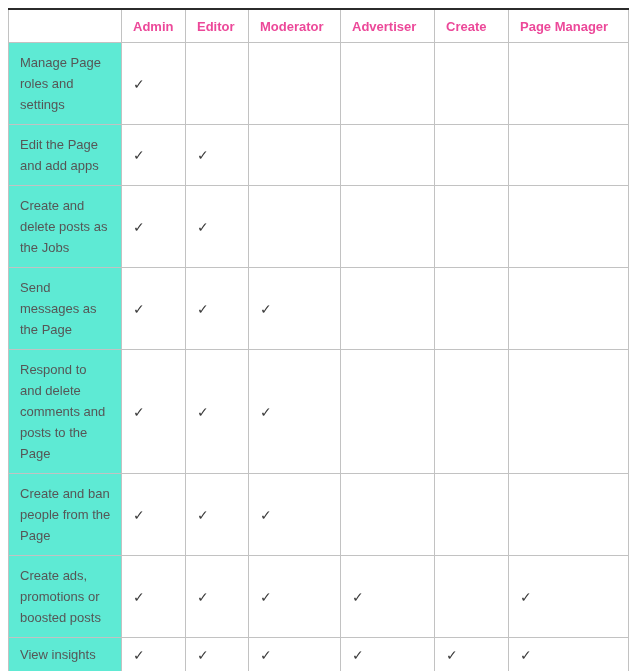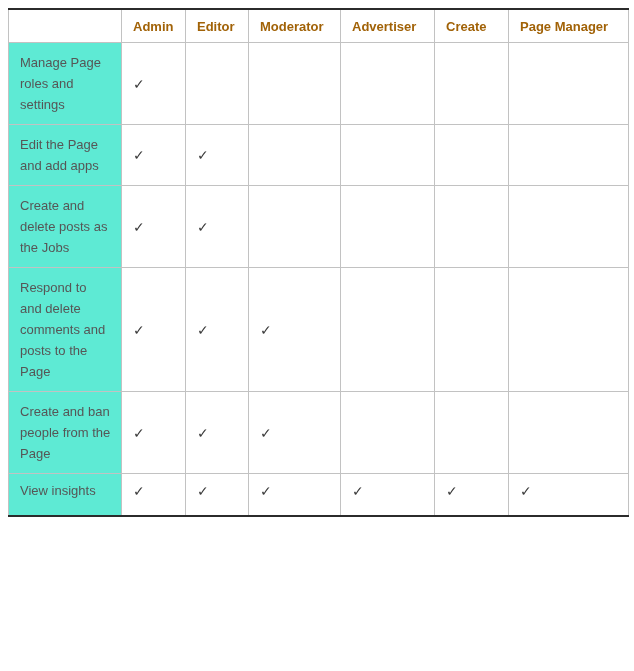--- a/index.html
+++ b/index.html
@@ -24,21 +24,21 @@
   }
   table.perm-table th,
   table.perm-table td {
     border: 1px solid #c2c2c2;
     vertical-align: middle;
     text-align: left;
     overflow: hidden;
   }
   table.perm-table th {
     background: #ffffff;
-    color: #a16207;
+    color: #ec4899;
     font-size: 13px;
     font-weight: bold;
     padding: 9px 11px 8px 11px;
     height: 14px;
     margin-top: 24px;
   }
   table.perm-table th.corner {
     background: #ffffff;
   }
   td.row-label {
@@ -109,37 +109,55 @@
         <tr>
           <td class="row-label">Create and delete posts as the Jobs</td>
           <td class="check-cell"><span>✓</span></td>
           <td class="check-cell"><span>✓</span></td>
           <td class="check-cell"></td>
           <td class="check-cell"></td>
           <td class="check-cell"></td>
           <td class="check-cell"></td>
         </tr>
         <tr>
+          <td class="row-label">Send messages as the Page</td>
+          <td class="check-cell"><span>✓</span></td>
+          <td class="check-cell"><span>✓</span></td>
+          <td class="check-cell"><span>✓</span></td>
+          <td class="check-cell"></td>
+          <td class="check-cell"></td>
+          <td class="check-cell"></td>
+        </tr>
+        <tr>
           <td class="row-label">Respond to and delete comments and posts to the Page</td>
           <td class="check-cell"><span>✓</span></td>
           <td class="check-cell"><span>✓</span></td>
           <td class="check-cell"><span>✓</span></td>
           <td class="check-cell"></td>
           <td class="check-cell"></td>
           <td class="check-cell"></td>
         </tr>
         <tr>
           <td class="row-label">Create and ban people from the Page</td>
           <td class="check-cell"><span>✓</span></td>
           <td class="check-cell"><span>✓</span></td>
           <td class="check-cell"><span>✓</span></td>
           <td class="check-cell"></td>
           <td class="check-cell"></td>
           <td class="check-cell"></td>
         </tr>
+        <tr>
+          <td class="row-label">Create ads, promotions or boosted posts</td>
+          <td class="check-cell"><span>✓</span></td>
+          <td class="check-cell"><span>✓</span></td>
+          <td class="check-cell"><span>✓</span></td>
+          <td class="check-cell"><span>✓</span></td>
+          <td class="check-cell"></td>
+          <td class="check-cell"><span>✓</span></td>
+        </tr>
         <tr class="single">
           <td class="row-label">View insights</td>
           <td class="check-cell"><span>✓</span></td>
           <td class="check-cell"><span>✓</span></td>
           <td class="check-cell"><span>✓</span></td>
           <td class="check-cell"><span>✓</span></td>
           <td class="check-cell"><span>✓</span></td>
           <td class="check-cell"><span>✓</span></td>
         </tr>
       </tbody>

